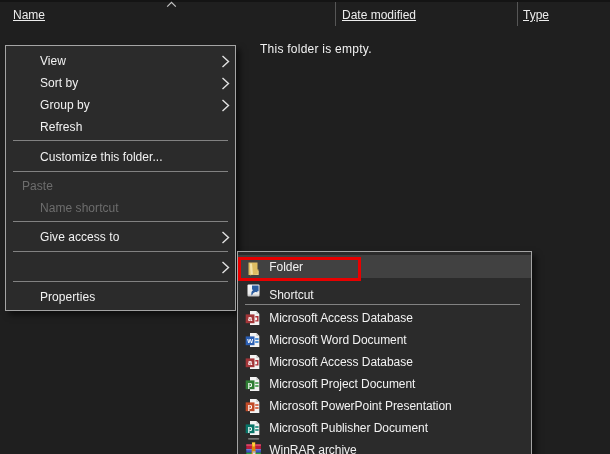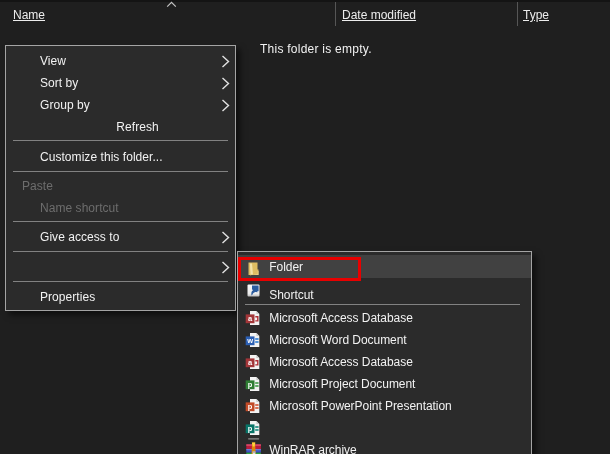--- a/index.html
+++ b/index.html
@@ -27,21 +27,21 @@
 <div class="abs hdrtxt" style="left:342px;top:8px;">Date modified</div>
 <div class="abs vline" style="left:517px;"></div>
 <div class="abs hdrtxt" style="left:523px;top:8px;">Type</div>
 
 <div class="abs" style="left:260px;top:42px;font-size:12px;letter-spacing:0.25px;">This folder is empty.</div>
 
 <div class="abs menu" style="left:5px;top:45px;width:229px;height:264px;">
   <div class="abs mi" style="top:4px;">View</div>
   <div class="abs mi" style="top:26px;">Sort by</div>
   <div class="abs mi" style="top:48px;">Group by</div>
-  <div class="abs mi" style="top:70px;text-align:center;">Refresh</div>
+  <div class="abs mi" style="top:70px;">Refresh</div>
   <div class="abs sep" style="top:94px;"></div>
   <div class="abs mi" style="top:100px;">Customize this folder...</div>
   <div class="abs sep" style="top:125px;"></div>
   <div class="abs mi dis" style="top:129px;padding-left:16px;">Paste</div>
   <div class="abs mi dis" style="top:151px;">Name shortcut</div>
   <div class="abs sep" style="top:175px;"></div>
   <div class="abs mi" style="top:179.5px;">Give access to</div>
   <div class="abs sep" style="top:204.5px;"></div>
   <div class="abs sep" style="top:235px;"></div>
   <div class="abs mi" style="top:239.5px;">Properties</div>
@@ -86,20 +86,21 @@
     <rect x="0.5" y="0.5" width="12" height="12" rx="1" fill="url(#sg)"></rect>
     <path d="M5.0 1.6 L11.6 1.6 L11.6 7.2 L10.4 6.9 L10.5 8.2 L8.9 8.0 C7.2 8.0 6.0 8.9 5.5 10.6 L4.6 11.5 C3.9 9.2 4.5 7.2 6.2 6.0 L5.0 5.4 Z" fill="#2b5c9e"></path>
   </svg>
   <div class="abs" style="top:52.5px;left:7px;width:275px;height:1px;background:#828282;"></div>
 
   <div class="abs smi" style="top:55.5px;left:31.3px;height:22px;line-height:22px;">Microsoft Access Database</div>
   <div class="abs smi" style="top:77.5px;left:31.3px;height:22px;line-height:22px;">Microsoft Word Document</div>
   <div class="abs smi" style="top:99.5px;left:31.3px;height:22px;line-height:22px;">Microsoft Access Database</div>
   <div class="abs smi" style="top:121.5px;left:31.3px;height:22px;line-height:22px;">Microsoft Project Document</div>
   <div class="abs smi" style="top:143.5px;left:31.3px;height:22px;line-height:22px;">Microsoft PowerPoint Presentation</div>
+  <div class="abs smi" style="top:165.5px;left:31.3px;height:22px;line-height:22px;">Microsoft Publisher Document</div>
   <div class="abs smi" style="top:187.5px;left:31.3px;height:22px;line-height:22px;">WinRAR archive</div>
 
   <svg class="abs" style="left:7px;top:58.5px;" width="16" height="16" viewBox="0 0 16 16">
     <polygon points="5,1 11.4,1 14.3,3.9 14.3,15 5,15" fill="#f3f3f3"></polygon>
     <polygon points="11.4,1 11.4,3.9 14.3,3.9" fill="#c9c9c9"></polygon>
     <path d="M10.3 6 h3.2 v5.6 h-3.2 v-1.4 h1.8 v-2.8 h-1.8 z" fill="#b02e35"></path>
     <rect x="0.7" y="4.4" width="8.8" height="8.8" fill="#a33639"></rect>
     <text x="5.1" y="11.2" font-size="7.5" font-family="Liberation Sans" font-weight="bold" fill="#ffffff" text-anchor="middle">a</text>
   </svg>
 

